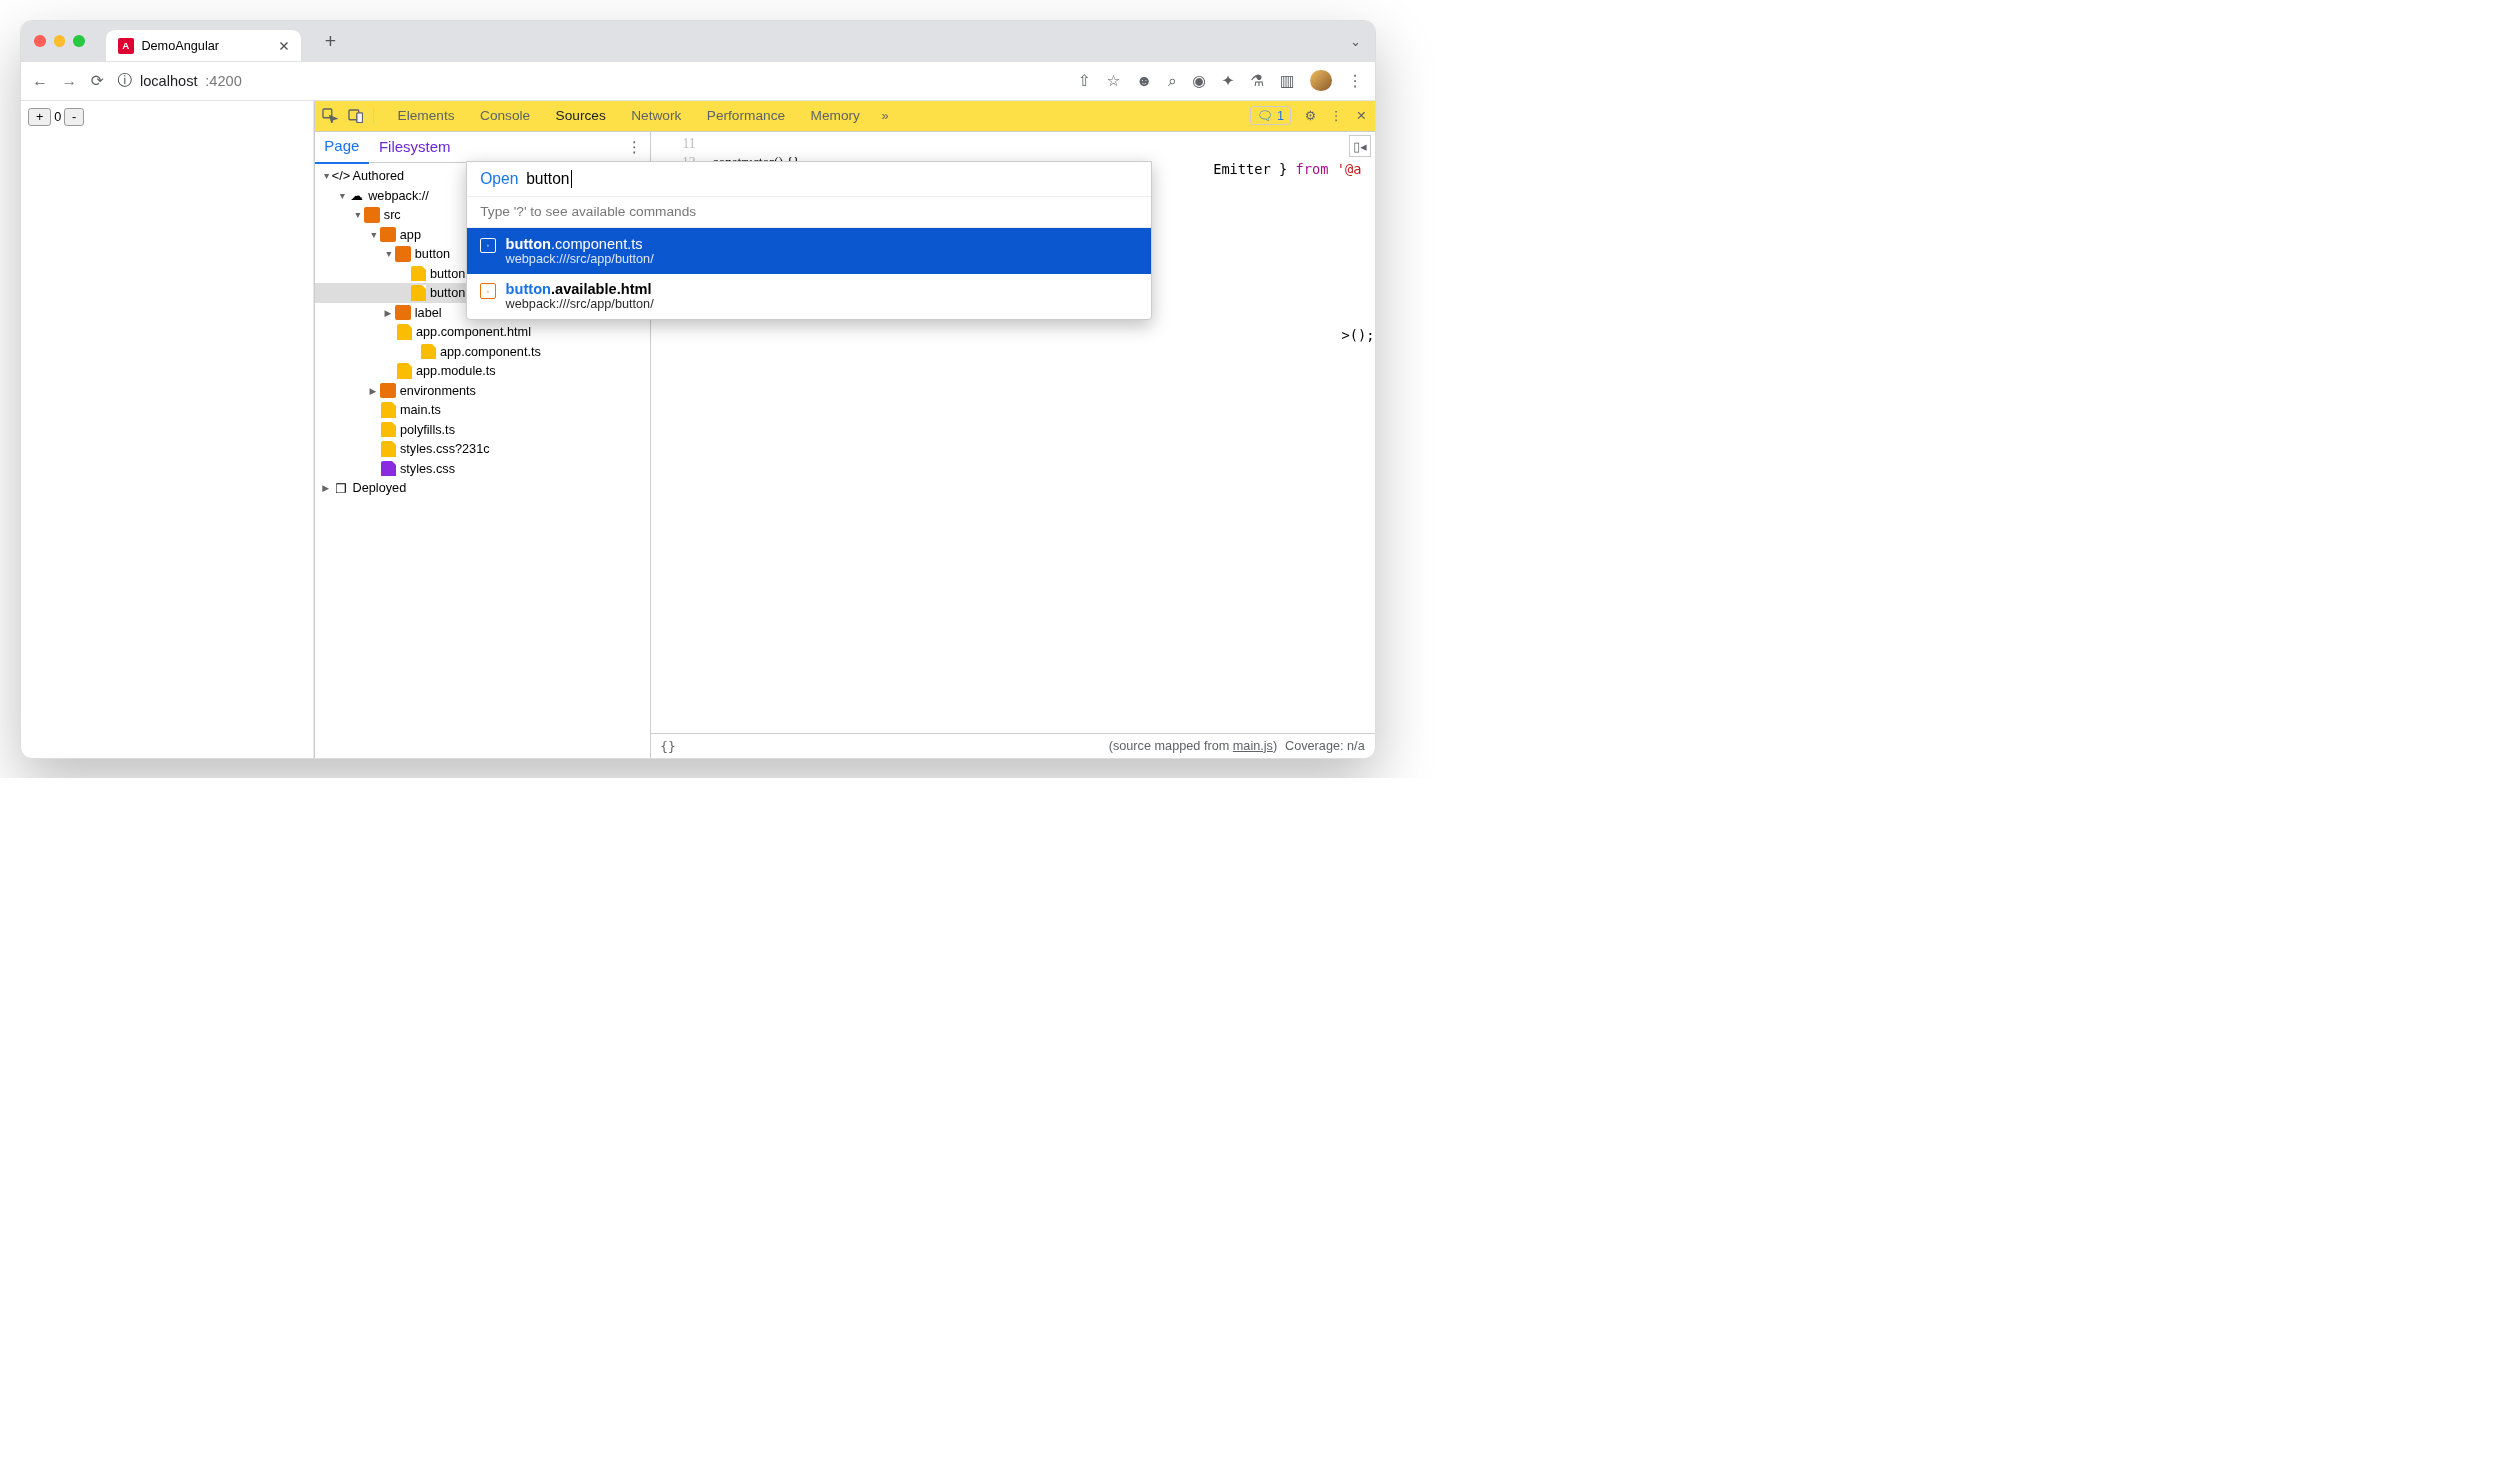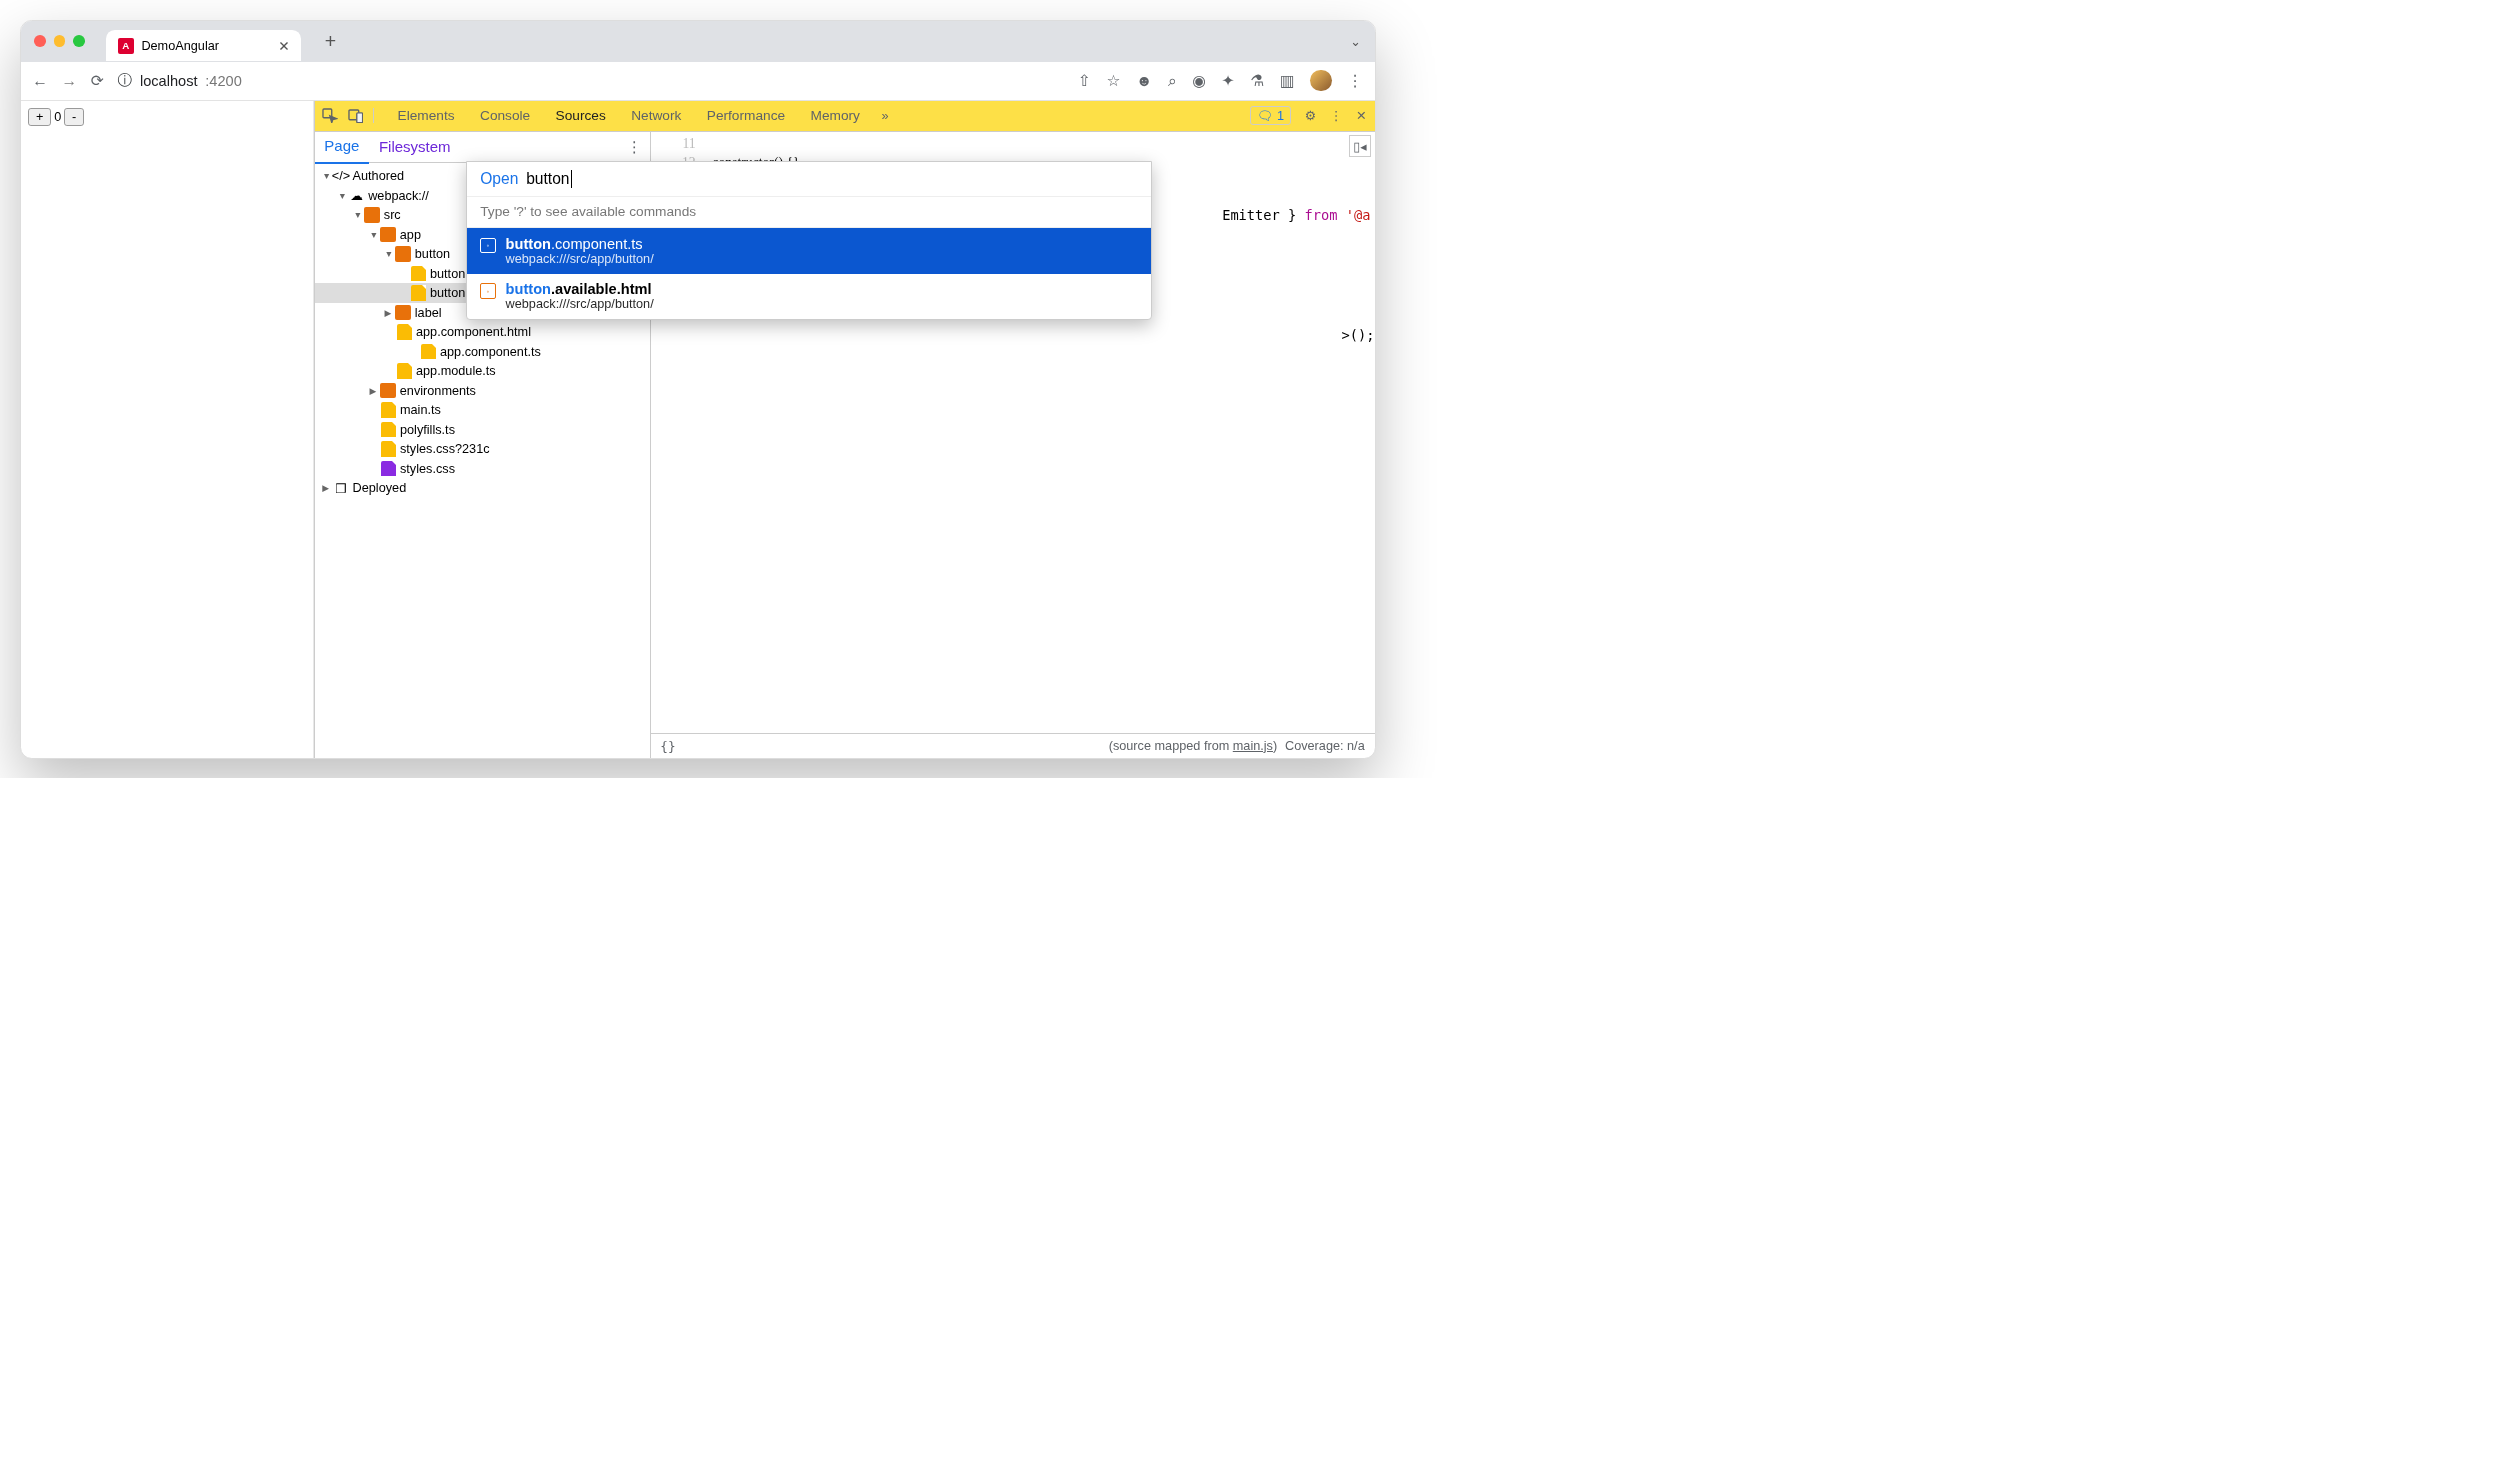--- a/index.html
+++ b/index.html
@@ -244,21 +244,21 @@
             <div class="row" style="padding-left:7.8px;">
                 <span class="tw">▶</span>
                 <span class="ico">❒</span>
                 <span>Deployed</span>
               </div>
           </div>
         </div>
 
         <div class="editor">
           <div class="ed-toolbar">▯◂</div>
-          <div style="position:absolute; right:4px; top:29px; font-family:Menlo,monospace; font-size:13.7px; white-space:pre;margin-top:46px;"><span>Emitter } </span><span class="kw">from</span><span> </span><span style="color:#c41a16;">'@a</span></div>
+          <div style="position:absolute; right:13px; top:29px; font-family:Menlo,monospace; font-size:13.7px; white-space:pre;"><span>Emitter } </span><span class="kw">from</span><span> </span><span style="color:#c41a16;">'@a</span></div>
           <div style="position:absolute; right:0; top:195px; font-family:Menlo,monospace; font-size:13.7px;">&gt;();</div>
           <div class="code">
             <div class="gutter">
               <div>11</div>
                 <div>12</div>
                 <div>13</div>
                 <div>14</div>
                 <div>15</div>
                 <div>16</div>
                 <div>17</div>

